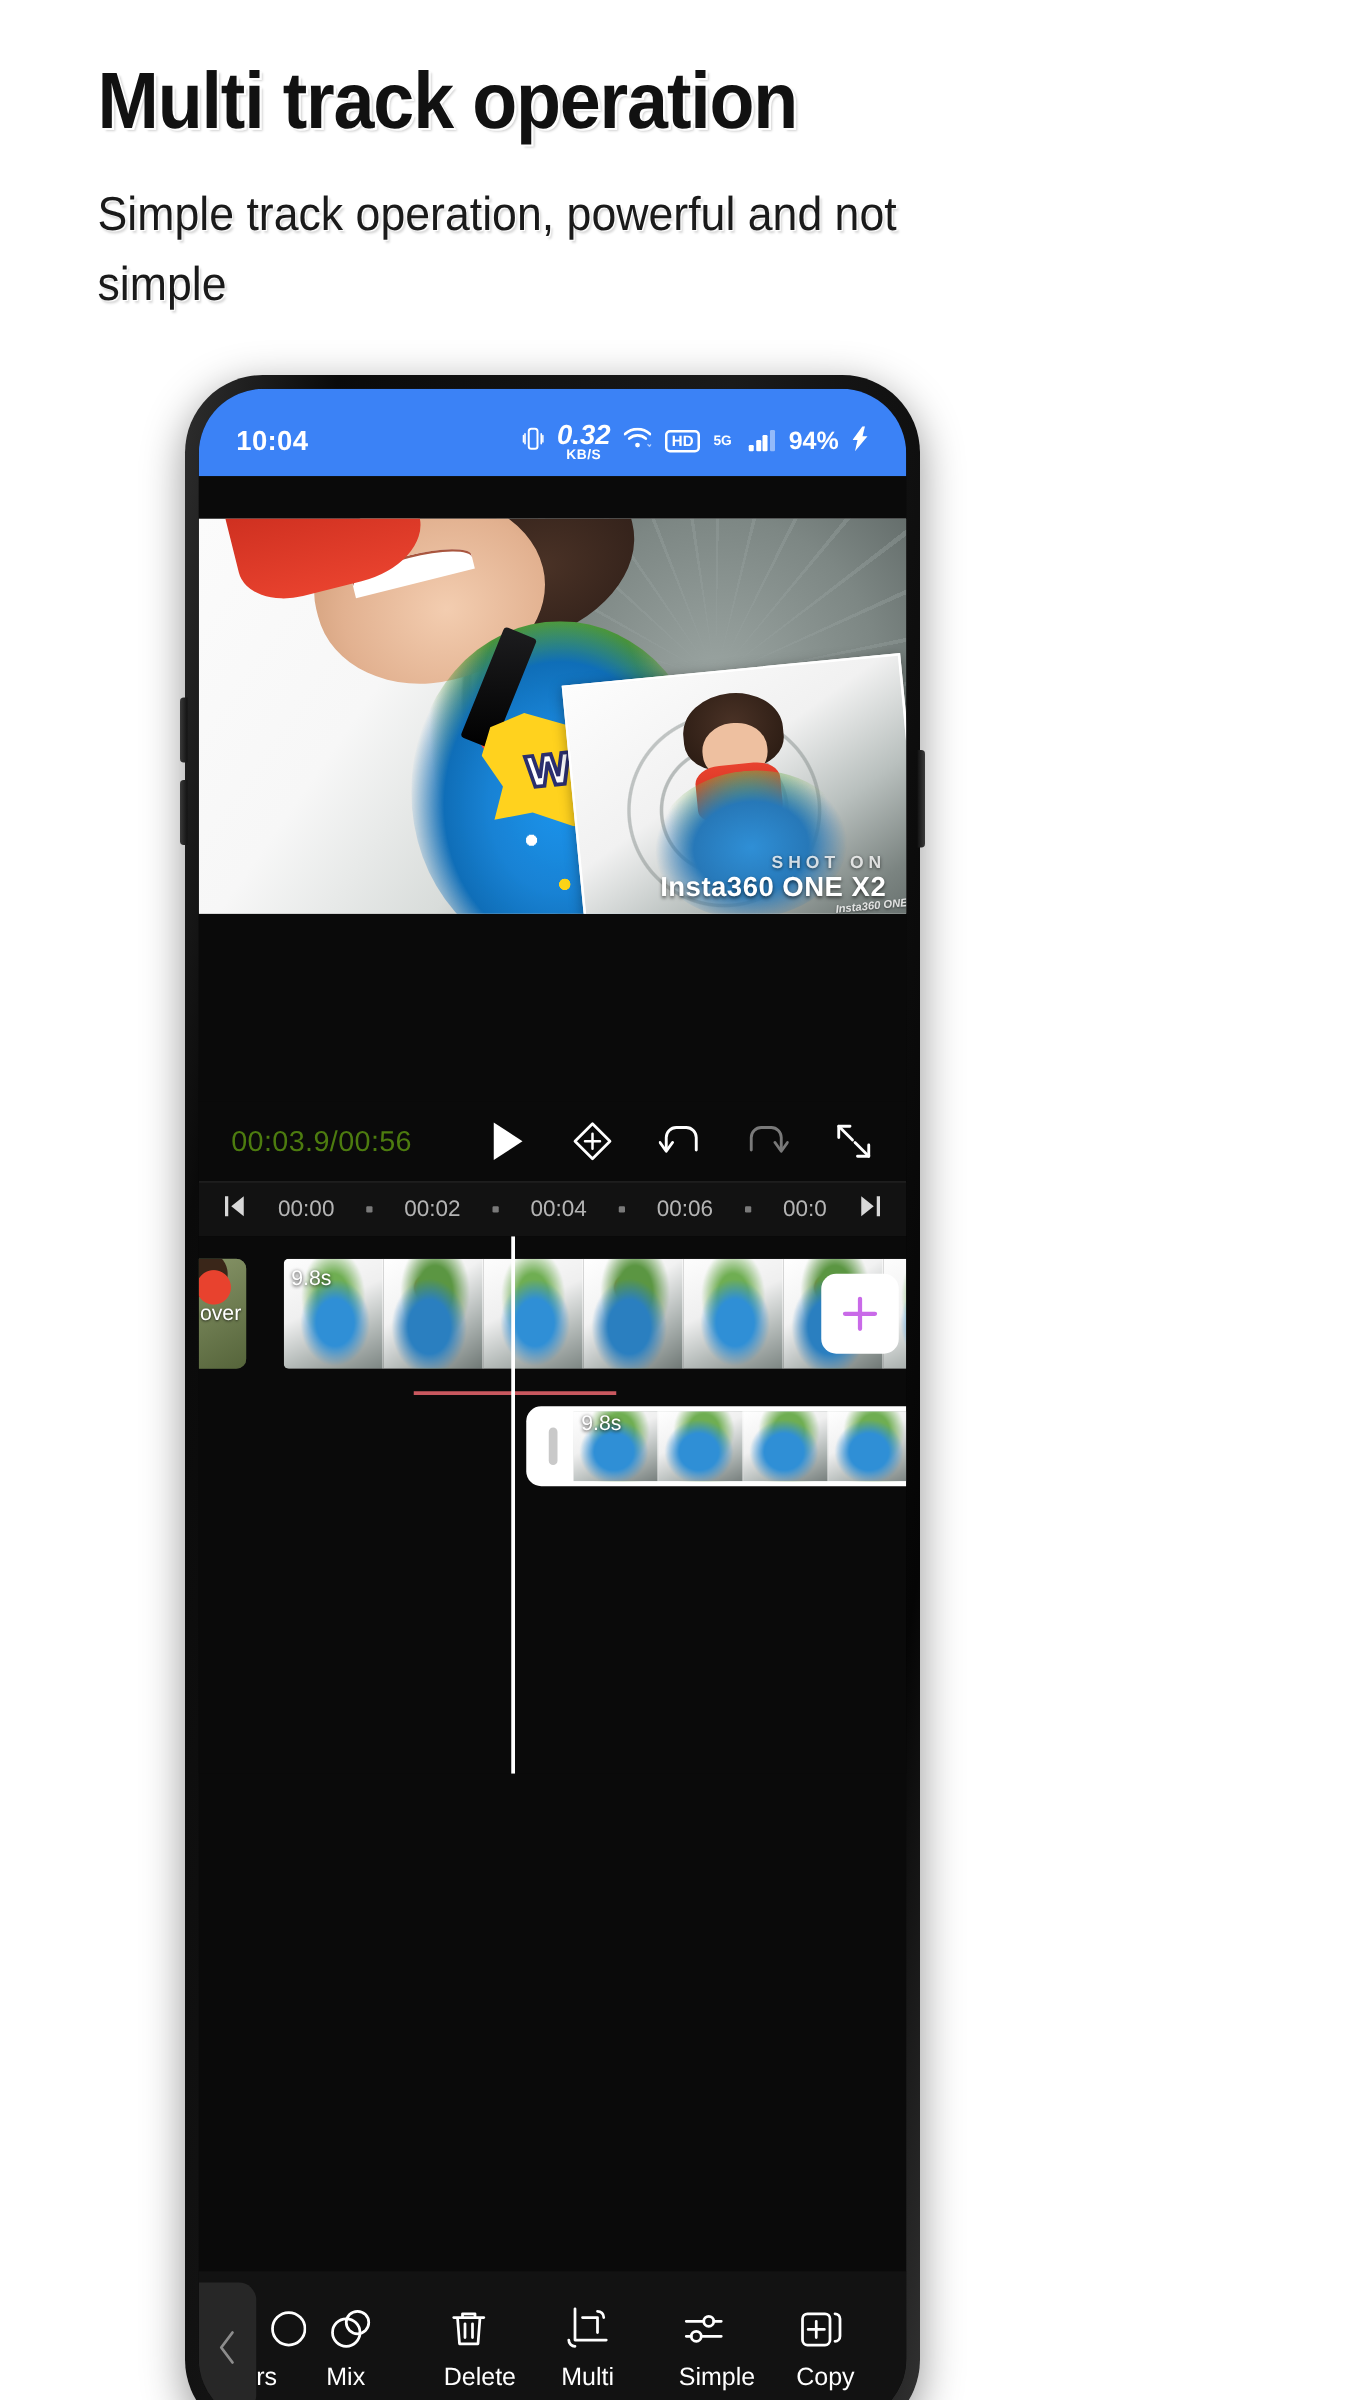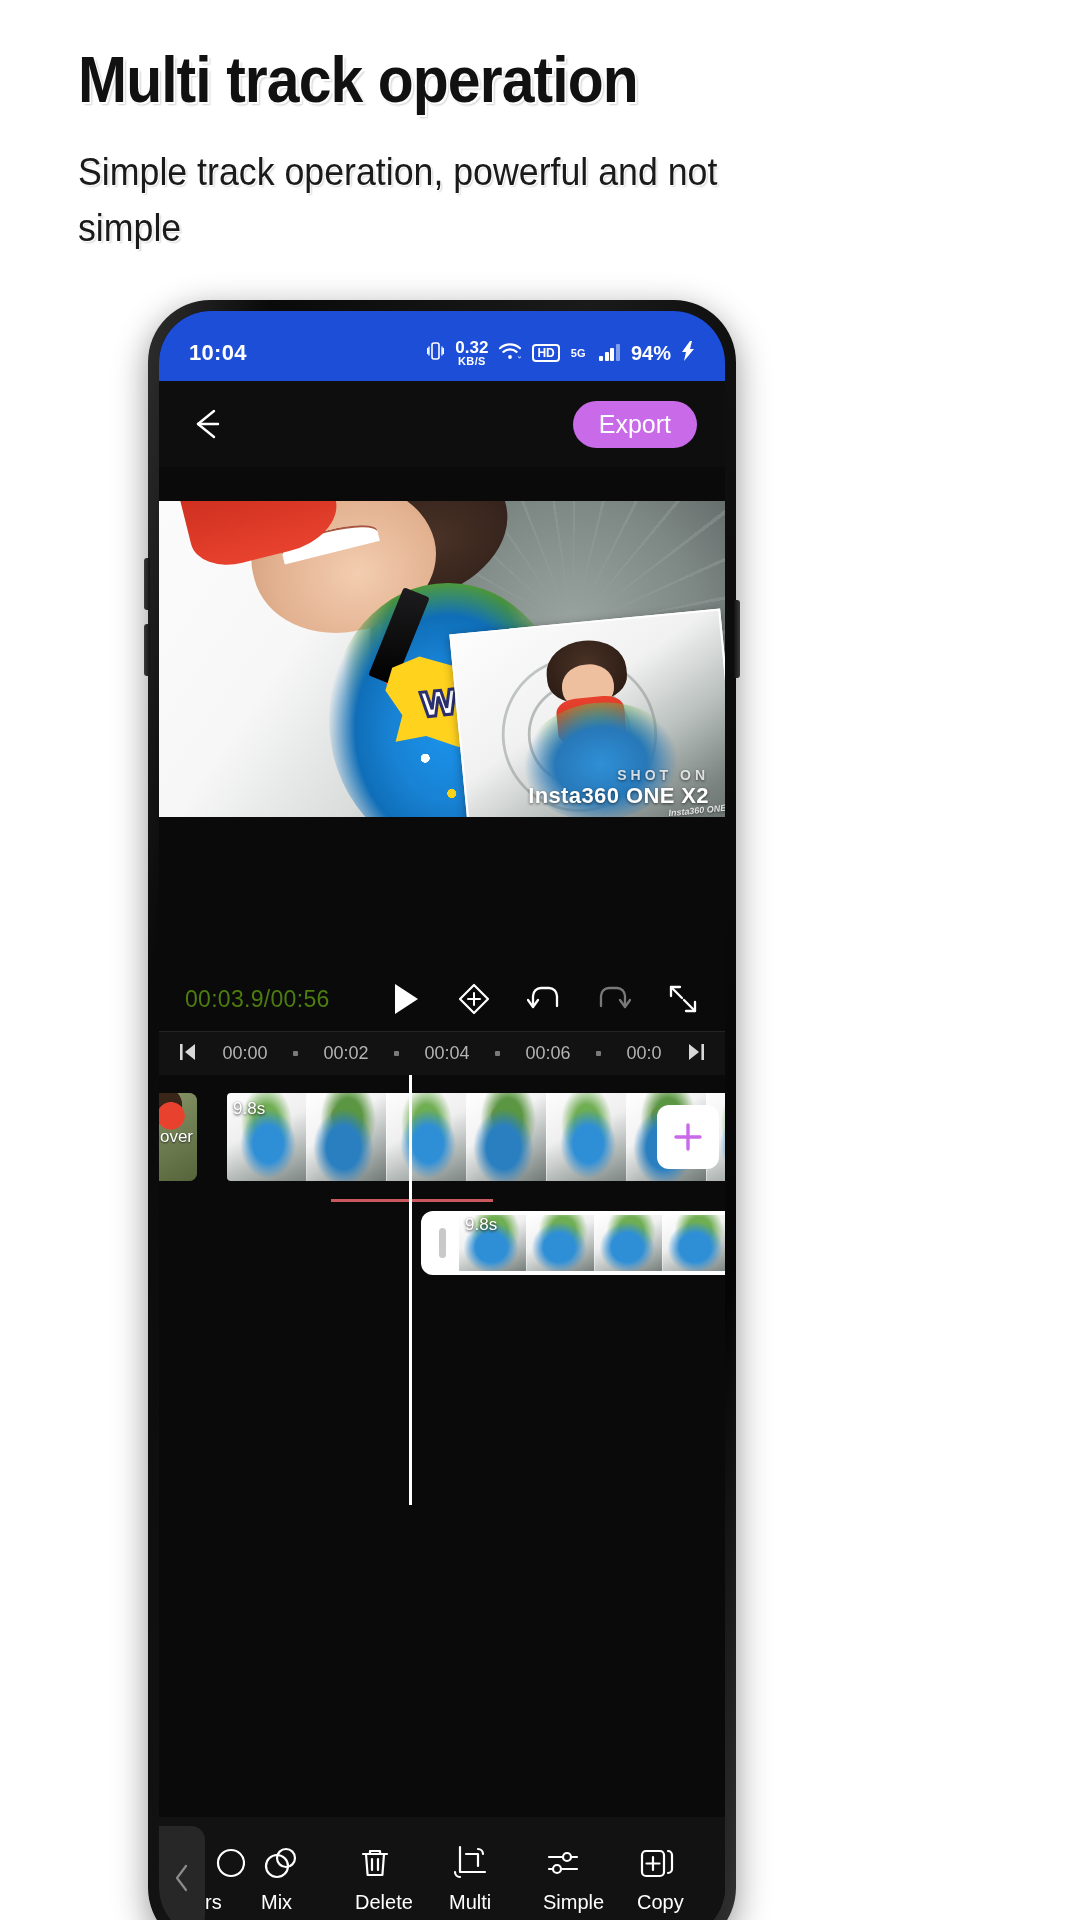--- a/index.html
+++ b/index.html
@@ -66,26 +66,26 @@
     background:linear-gradient(270deg,#3a3a3a,#121212);
     border-radius:0 3px 3px 0;
   }
 
   
   .statusbar {
     height:70px;
     display:flex; align-items:center;
     padding:14px 30px 0 30px;
     color:#fff;
-    background:#1d4ed8;
+    background:#3b82f6;
   }
   .sb-time { font-size:22px; font-weight:600; letter-spacing:0.3px; }
   .sb-right { margin-left:auto; display:flex; align-items:center; gap:11px; }
   .sb-kbs { display:flex; flex-direction:column; align-items:center; line-height:1; }
-  .sb-kbs .n { font-size:17px; font-weight:700; }
+  .sb-kbs .n { font-size:22px; font-weight:700;font-style:italic; }
   .sb-kbs .u { font-size:11px; font-weight:700; letter-spacing:0.4px; }
   .hd-badge {
     border:2px solid #fff; border-radius:4px;
     font-size:12px; font-weight:700;
     padding:1px 3px; line-height:1.05;
   }
   .sig { display:flex; align-items:flex-end; gap:1.5px; height:16px; }
   .sig i { width:4px; background:#fff; border-radius:1px; display:block; }
   .sig i:nth-child(1){height:5px} .sig i:nth-child(2){height:9px}
   .sig i:nth-child(3){height:13px} .sig i:nth-child(4){height:17px;opacity:.45}
@@ -468,29 +468,20 @@
         </span>
         <span class="sb-batt">94%</span>
         <span>
           <svg width="13" height="20" viewBox="0 0 13 20">
               <path d="M8 0L0 11h4l-2 9 10-12H8l2-8z" fill="#fff"></path>
             </svg>
         </span>
       </div>
     </div>
 
-    <div class="appnav">
-      <span class="back-arrow">
-        <svg width="42" height="42" viewBox="0 0 42 42">
-          <path d="M27 8 L11 21 L27 34" fill="none" stroke="#fff" stroke-width="2.4" stroke-linecap="round" stroke-linejoin="round"></path>
-          <path d="M11 21 H31" stroke="#fff" stroke-width="2.4" stroke-linecap="round"></path>
-        </svg>
-      </span>
-      <button class="export-btn">Export</button>
-    </div>
 
     <div class="preview-wrap">
       <div class="preview">
         <div class="planet-bg"></div>
         <div class="planet-dome"></div>
 
         <div class="girl">
           <div class="hair"></div>
             <div class="face"></div>
           <div class="smile"></div>

